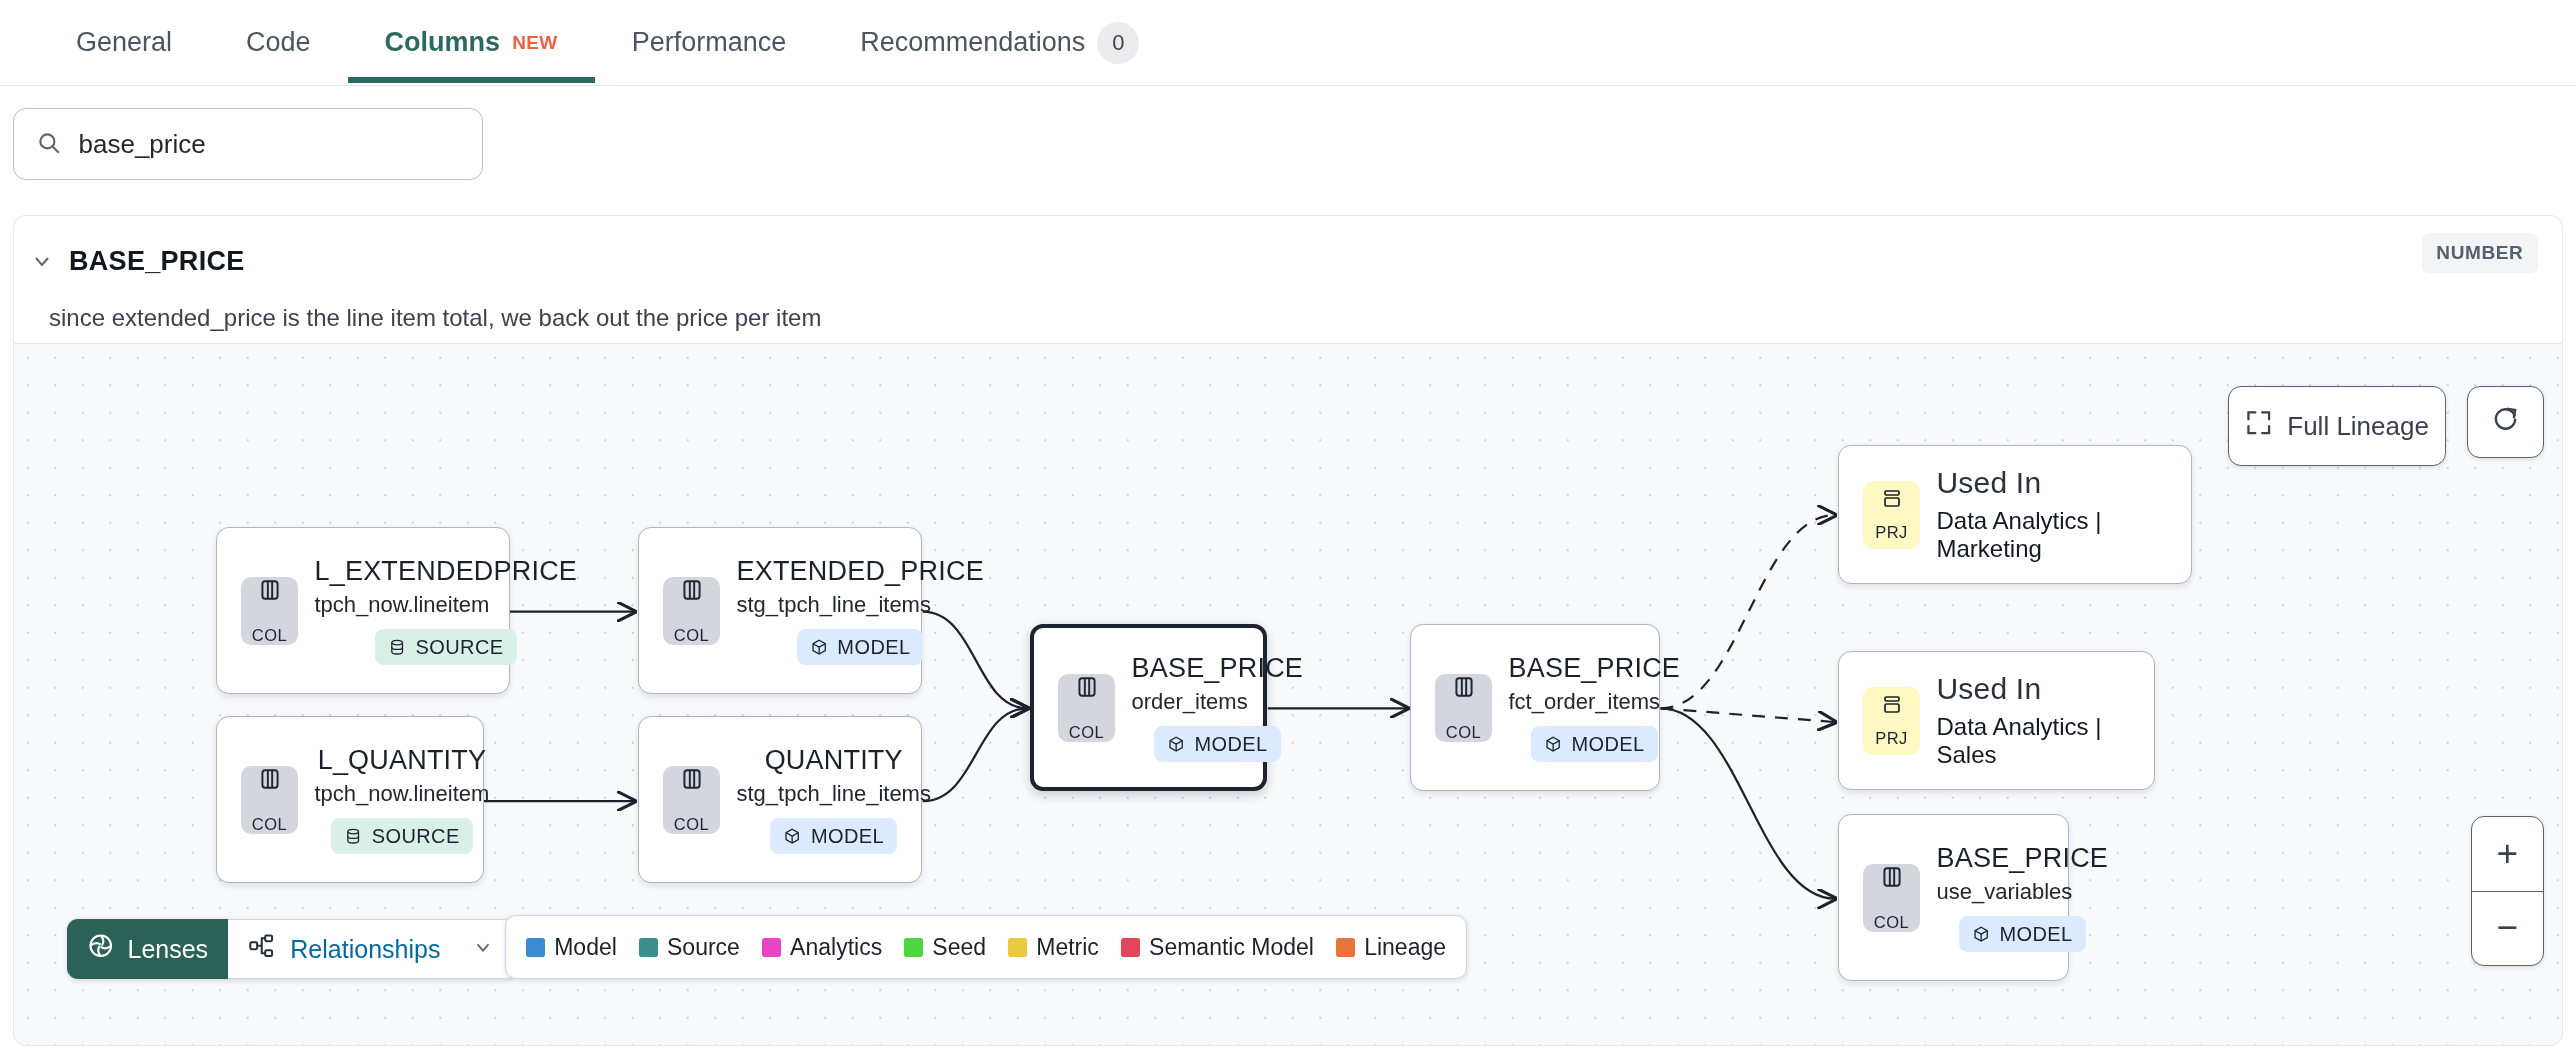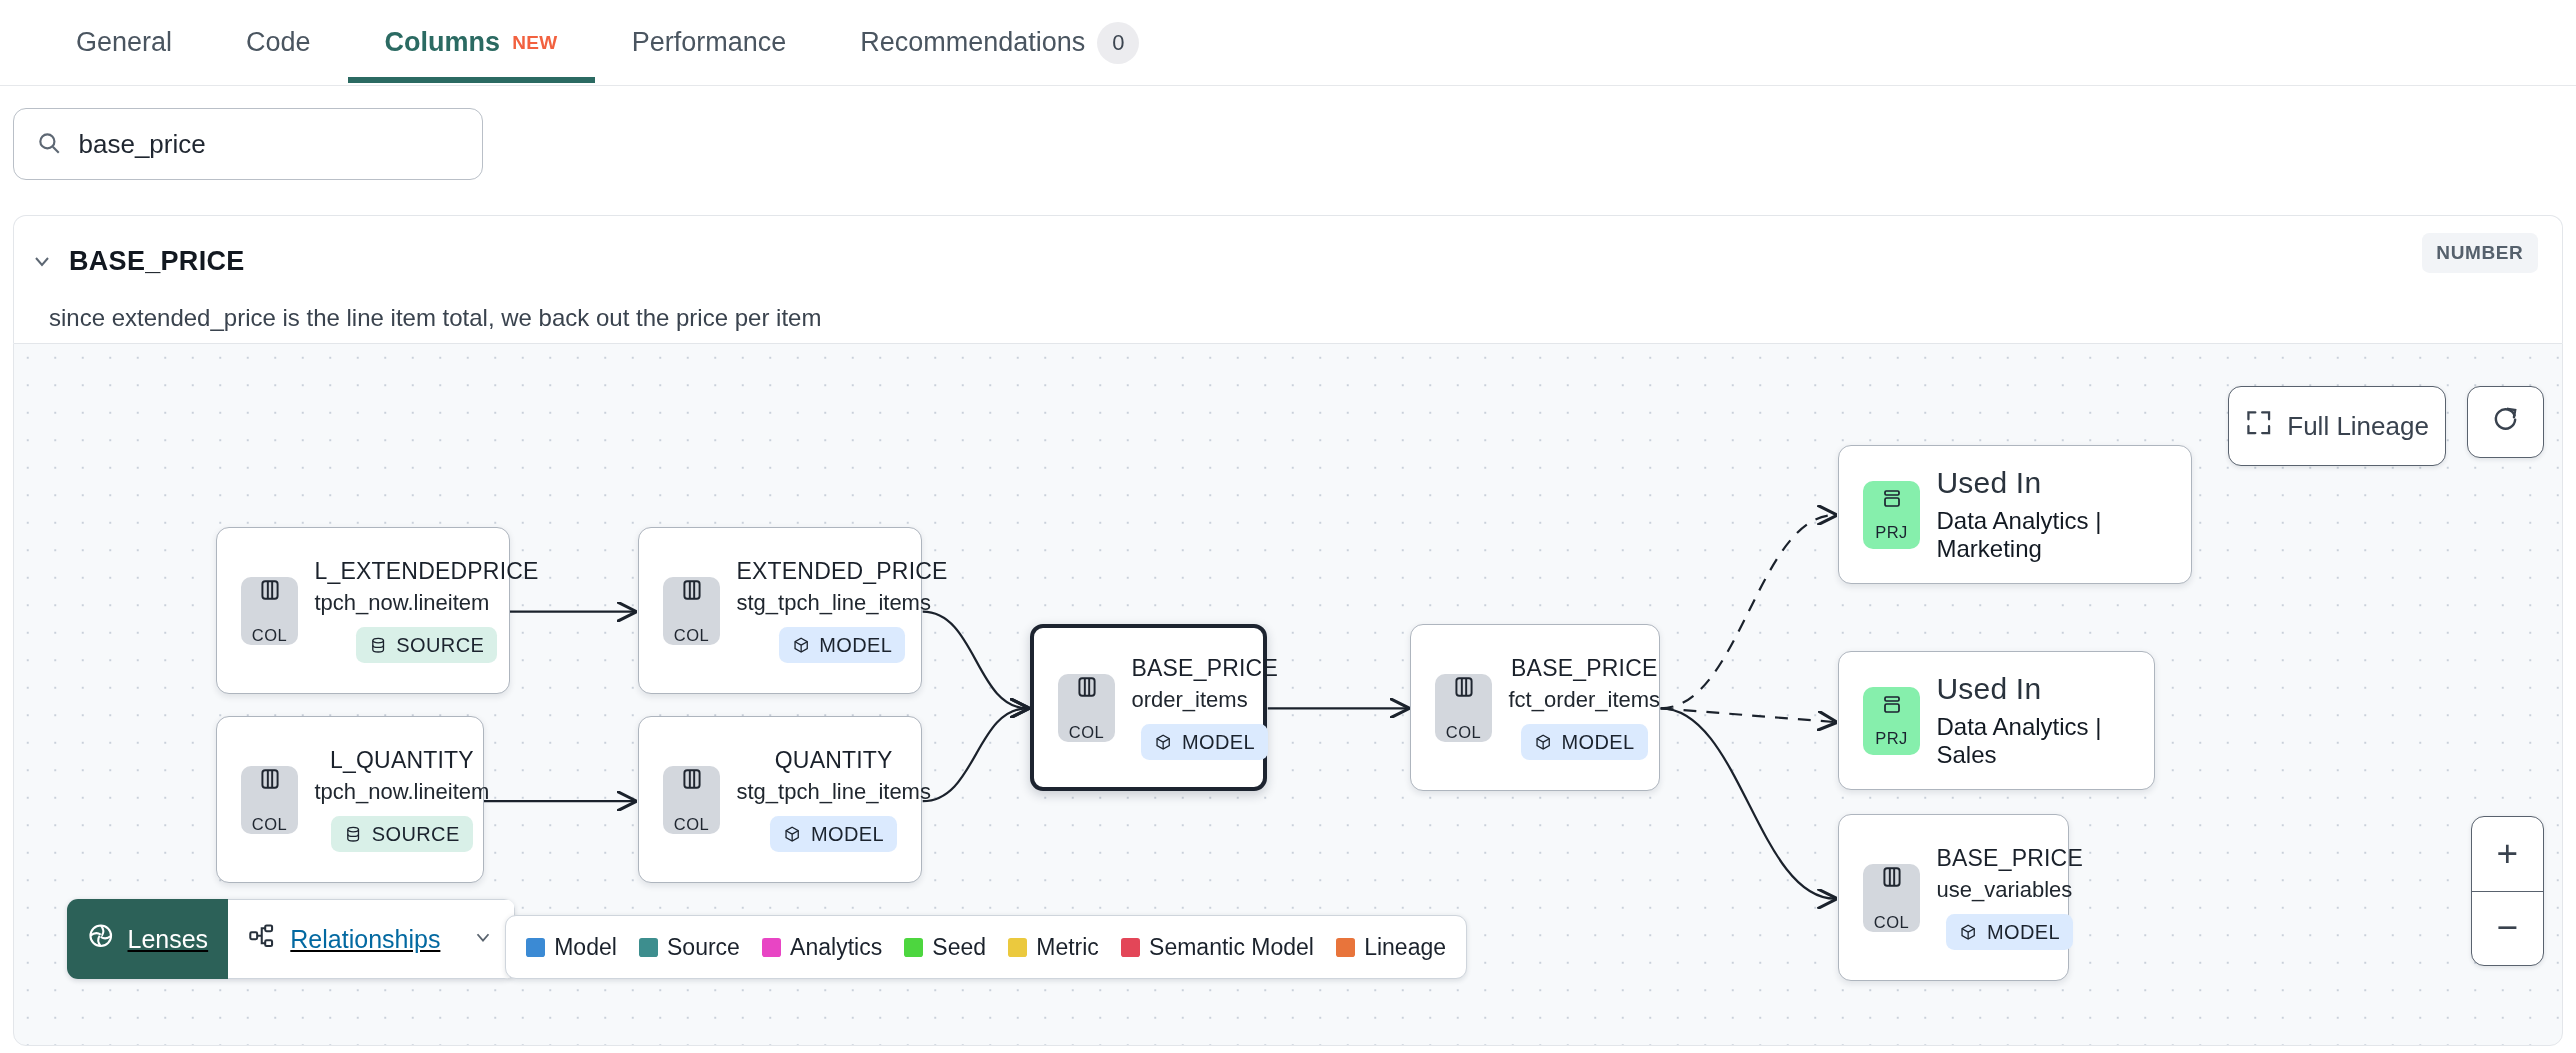--- a/index.html
+++ b/index.html
@@ -111,28 +111,28 @@
 
   .badge-col {
     width: 57px; height: 68px; flex: 0 0 57px;
     background: #d3d7dd; border-radius: 10px;
     display: flex; flex-direction: column; align-items: center; justify-content: space-between;
     gap: 2.8px; margin-left: 24px;
   }
   .badge-col .lbl { font-size: 16.5px; color: #1f2630; font-weight: 400; letter-spacing: 0.5px; }
   .badge-prj {
     width: 57px; height: 68px; flex: 0 0 57px;
-    background: #86efac; border-radius: 10px;
+    background: #fef9c3; border-radius: 10px;
     display: flex; flex-direction: column; align-items: center; justify-content: center;
     gap: 12px; margin-left: 24px;
   }
   .badge-prj .lbl { font-size: 16.5px; color: #1b2230; letter-spacing: 0.5px; }
 
   .nbody { margin-left: 16.5px; display: flex; flex-direction: column; }
-  .ntitle { font-size: 23px; color: #1a212b; letter-spacing: 0.2px; }
+  .ntitle { font-size: 27px; color: #1a212b; letter-spacing: 0.2px; }
   .nsub   { font-size: 22px; color: #20272f; margin-top: 5.5px; }
   .ntag {
     margin-top: 11px; align-self: flex-start;
     display: inline-flex; align-items: center; gap: 9.2px;
     font-size: 20px; color: #1b232e;
     padding: 6.4px 13px; border-radius: 8.3px;
     letter-spacing: 0.4px;
   }
   .ntag.model  { background: #dbeafe; }
   .ntag.source { background: #d9f0e8; }
@@ -167,24 +167,23 @@
   }
   .zoomctl > div {
     flex: 1; display: flex; align-items: center; justify-content: center;
     color: #39424e; font-size: 37px; cursor: pointer;
   }
   .zoomctl > div:first-child { border-bottom: 1.8px solid #59626e; }
 
   
   .lensgrp {
     position: absolute; left: 53px; bottom: 66px;
-    height: 80px; display: flex;
+    height: 60px; display: flex;
     border-radius: 11px; overflow: hidden;
     box-shadow: 0 1.8px 5.5px rgba(20,30,50,.15);
-    text-decoration: underline;
   }
   .lenses {
     background: #2c6158; color: #fff;
     display: flex; align-items: center; gap: 13px;
     padding: 0 20px; font-size: 25px; cursor: pointer;
   }
   .relations {
     background: #fff; color: #0369a1;
     display: flex; align-items: center; gap: 14.7px;
     padding: 0 20px; font-size: 25px; cursor: pointer;

